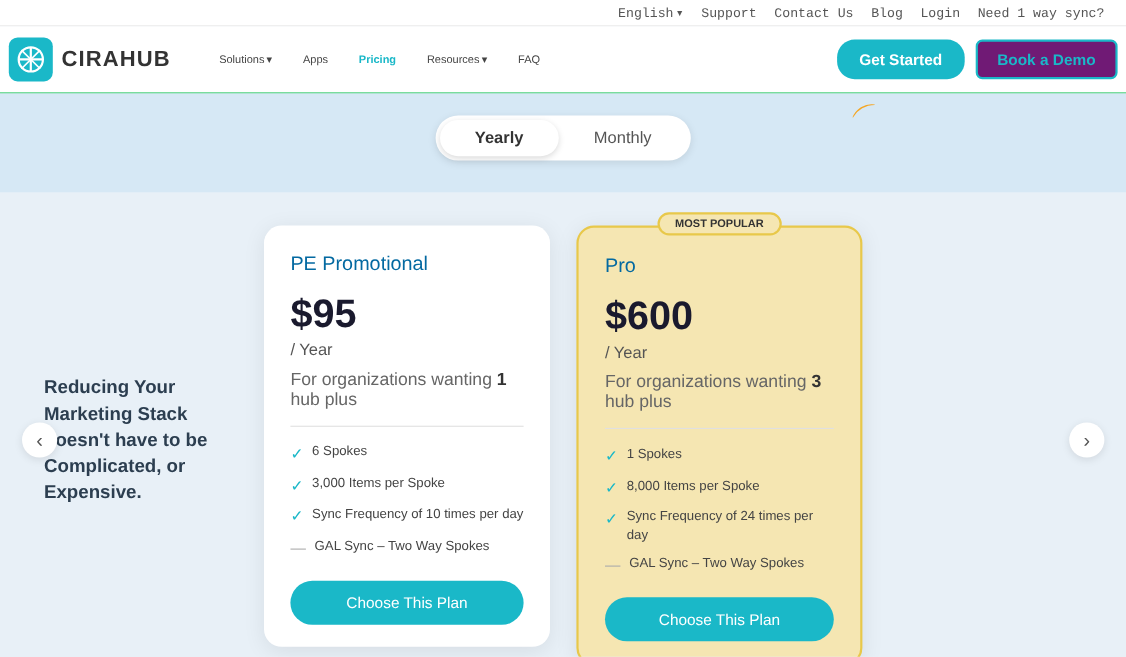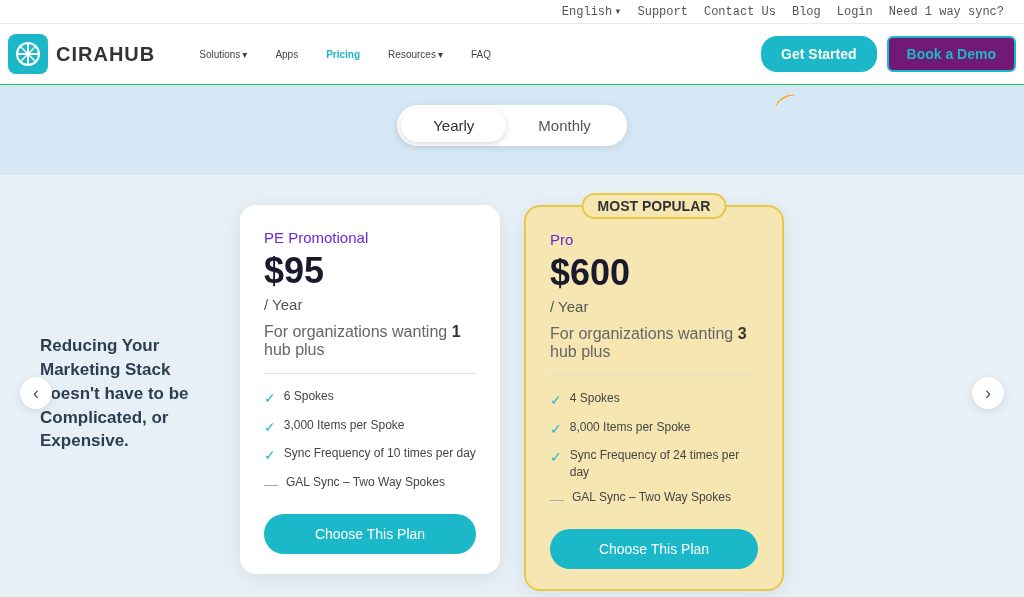--- a/index.html
+++ b/index.html
@@ -114,21 +114,21 @@
       border-radius: 24px;
       border: none;
       font-size: 15px;
       font-weight: 500;
       cursor: pointer;
       transition: all 0.2s;
     }
     .toggle-btn.active {
       background: #fff;
       color: #333;
-      font-weight: 400;
+      font-weight: 700;
       box-shadow: 0 2px 6px rgba(0,0,0,0.15);
     }
     .toggle-btn.inactive {
       background: transparent;
       color: #555;
     }
 
     
     .main-content {
       background: #e8f0f7;
@@ -177,29 +177,29 @@
     }
     .most-popular-badge {
       position: absolute;
       top: -14px;
       left: 50%;
       transform: translateX(-50%);
       background: #f5e6b2;
       border: 2px solid #e8c84a;
       border-radius: 20px;
       padding: 3px 14px;
-      font-size: 14px;
+      font-size: 10px;
       font-weight: 700;
       color: #333;
       white-space: nowrap;
     }
     .card-title {
-      font-size: 15px;
-      color: #6d28d9;
-      margin-bottom: 4px;
+      font-size: 18px;
+      color: #0369a1;
+      margin-bottom: 14px;
     }
     .card-price {
       font-size: 36px;
       font-weight: 800;
       color: #1a1a2e;
       display: flex;
       align-items: baseline;
       gap: 4px;
       flex-direction: column;
     }
@@ -390,21 +390,21 @@
       <div class="most-popular-badge">MOST POPULAR</div>
       <div class="card-title">Pro</div>
       <div class="card-price">
         <span>$600</span>
         <span class="card-price-period">/ Year</span>
       </div>
       <div class="card-desc">For organizations wanting <strong>3</strong> hub plus</div>
       <ul class="features-list">
         <li>
           <span class="check-icon">✓</span>
-          <span>4 Spokes</span>
+          <span>1 Spokes</span>
         </li>
         <li>
           <span class="check-icon">✓</span>
           <span>8,000 Items per Spoke</span>
         </li>
         <li>
           <span class="check-icon">✓</span>
           <span>Sync Frequency of 24 times per day</span>
         </li>
         <li>

